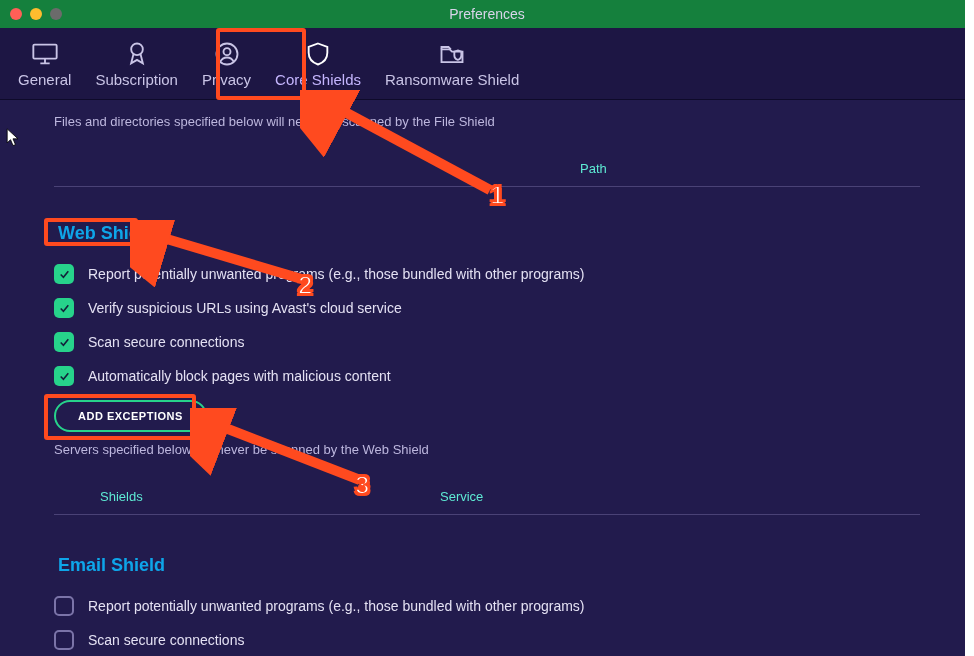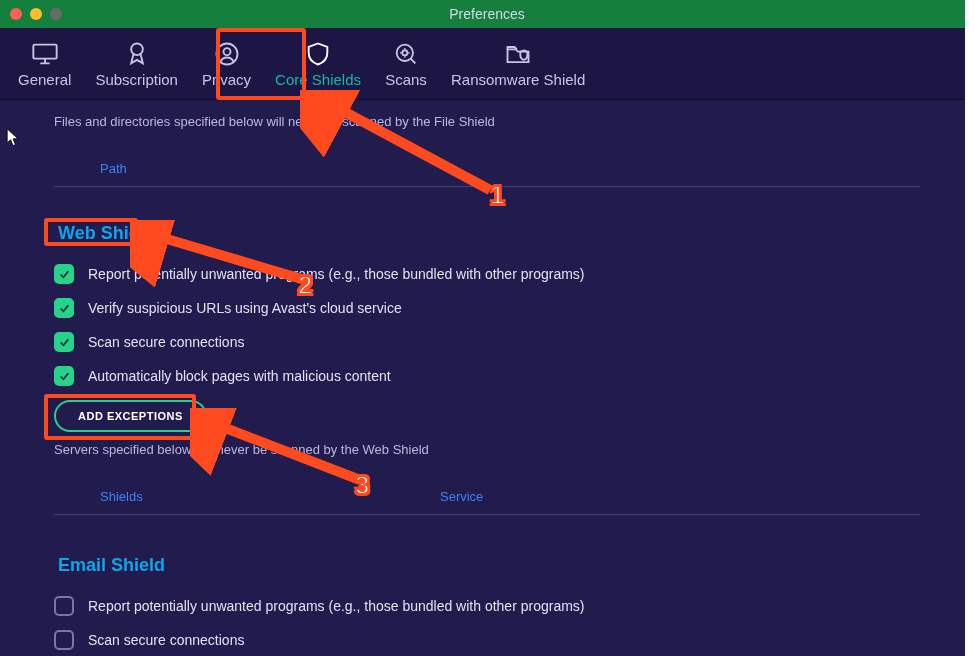--- a/index.html
+++ b/index.html
@@ -38,29 +38,29 @@
   .tab {
     display: flex; flex-direction: column; align-items: center; justify-content: center;
     padding: 4px 12px;
     min-width: 66px;
     cursor: pointer;
     color: #c9c4e6;
     font-size: 15px;
     gap: 4px;
   }
   .tab .icon-slot { width: 28px; height: 26px; display: flex; align-items: center; justify-content: center; }
-  .tab.active { color: #14b8a6; }
+  .tab.active { color: #c4b5fd; }
   .content {
     padding: 14px 54px 0 54px;
     height: calc(656px - 28px - 72px);
     overflow: hidden;
     color: #cfcae7;
   }
   .desc { font-size: 13px; color: #bdb7de; margin-bottom: 22px; }
-  .col-headers { display: flex; font-size: 13px; color: #3b82f6; padding: 10px 0 10px 46px; }
+  .col-headers { display: flex; font-size: 13px; color: #5eead4; padding: 10px 0 10px 46px; justify-content: flex-end; }
   .col-headers .h1 { flex: 0 0 340px; }
   .col-headers .h2 { flex: 1; }
   .divider { border-bottom: 1px solid #4a4276; margin-bottom: 34px; }
   .section-title { font-size: 18px; font-weight: 700; color: #0ea5e9; margin-bottom: 18px; padding: 2px 4px; display: inline-block; }
   .opt-row { display: flex; align-items: center; gap: 14px; margin-bottom: 14px; }
   .chk {
     width: 20px; height: 20px; border-radius: 5px;
     display: flex; align-items: center; justify-content: center;
     flex: 0 0 20px;
     cursor: pointer;
@@ -157,31 +157,20 @@
 
   <div class="tab active">
     <span class="icon-slot">
       <svg viewBox="0 0 24 24" fill="none" stroke="#ffffff" stroke-width="1.6">
           <path d="M12 3l8 3v5c0 5-3.5 8.5-8 10-4.5-1.5-8-5-8-10V6l8-3z"></path>
         </svg>
     </span>
     <span>Core Shields</span>
   </div>
 
-  <div class="tab">
-    <span class="icon-slot">
-      <svg viewBox="0 0 24 24" fill="none" stroke="#c9c4e6" stroke-width="1.6">
-          <circle cx="11" cy="11" r="7"></circle>
-          <path d="M20 20l-4-4"></path>
-          <circle cx="11" cy="11" r="2.2"></circle>
-          <path d="M11 7v1M11 14v1M8 11h-1M15 11h-1"></path>
-        </svg>
-    </span>
-    <span>Scans</span>
-  </div>
 
 
   <div class="tab">
     <span class="icon-slot">
       <svg viewBox="0 0 24 24" fill="none" stroke="#c9c4e6" stroke-width="1.6">
           <path d="M3 8h7l2 2h9v9H3V8z"></path>
           <path d="M3 8V6h6l2 2"></path>
           <path d="M17 9l3 1v3c0 2-1.5 3.5-3 4-1.5-.5-3-2-3-4v-3l3-1z"></path>
         </svg>
     </span>

